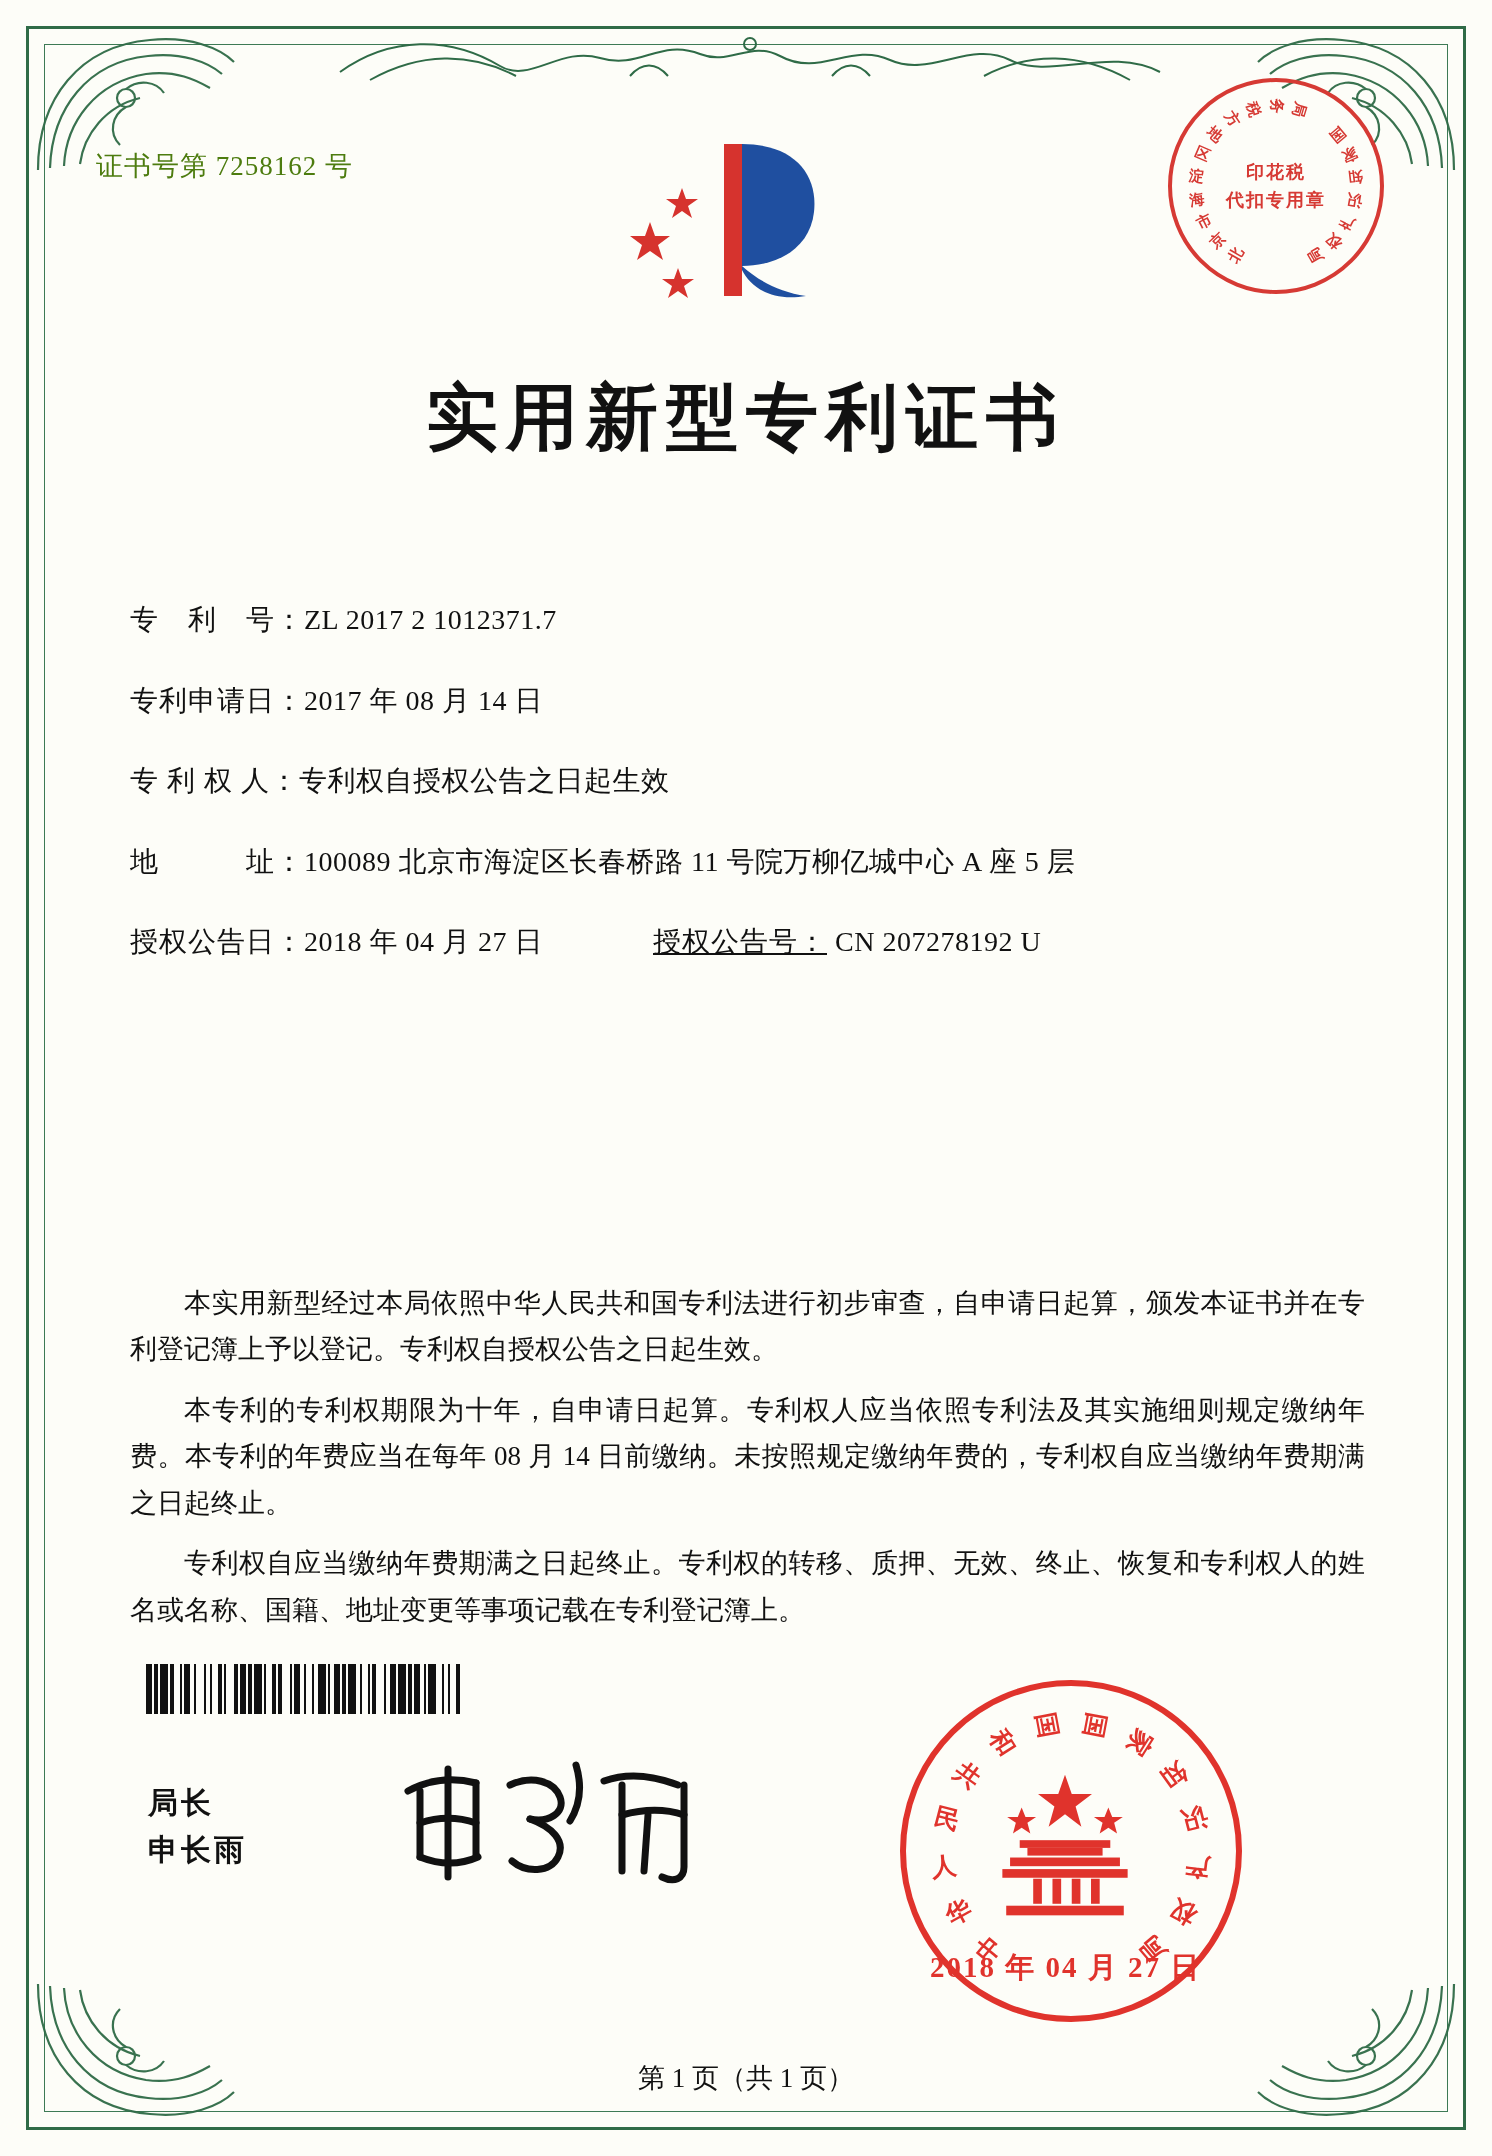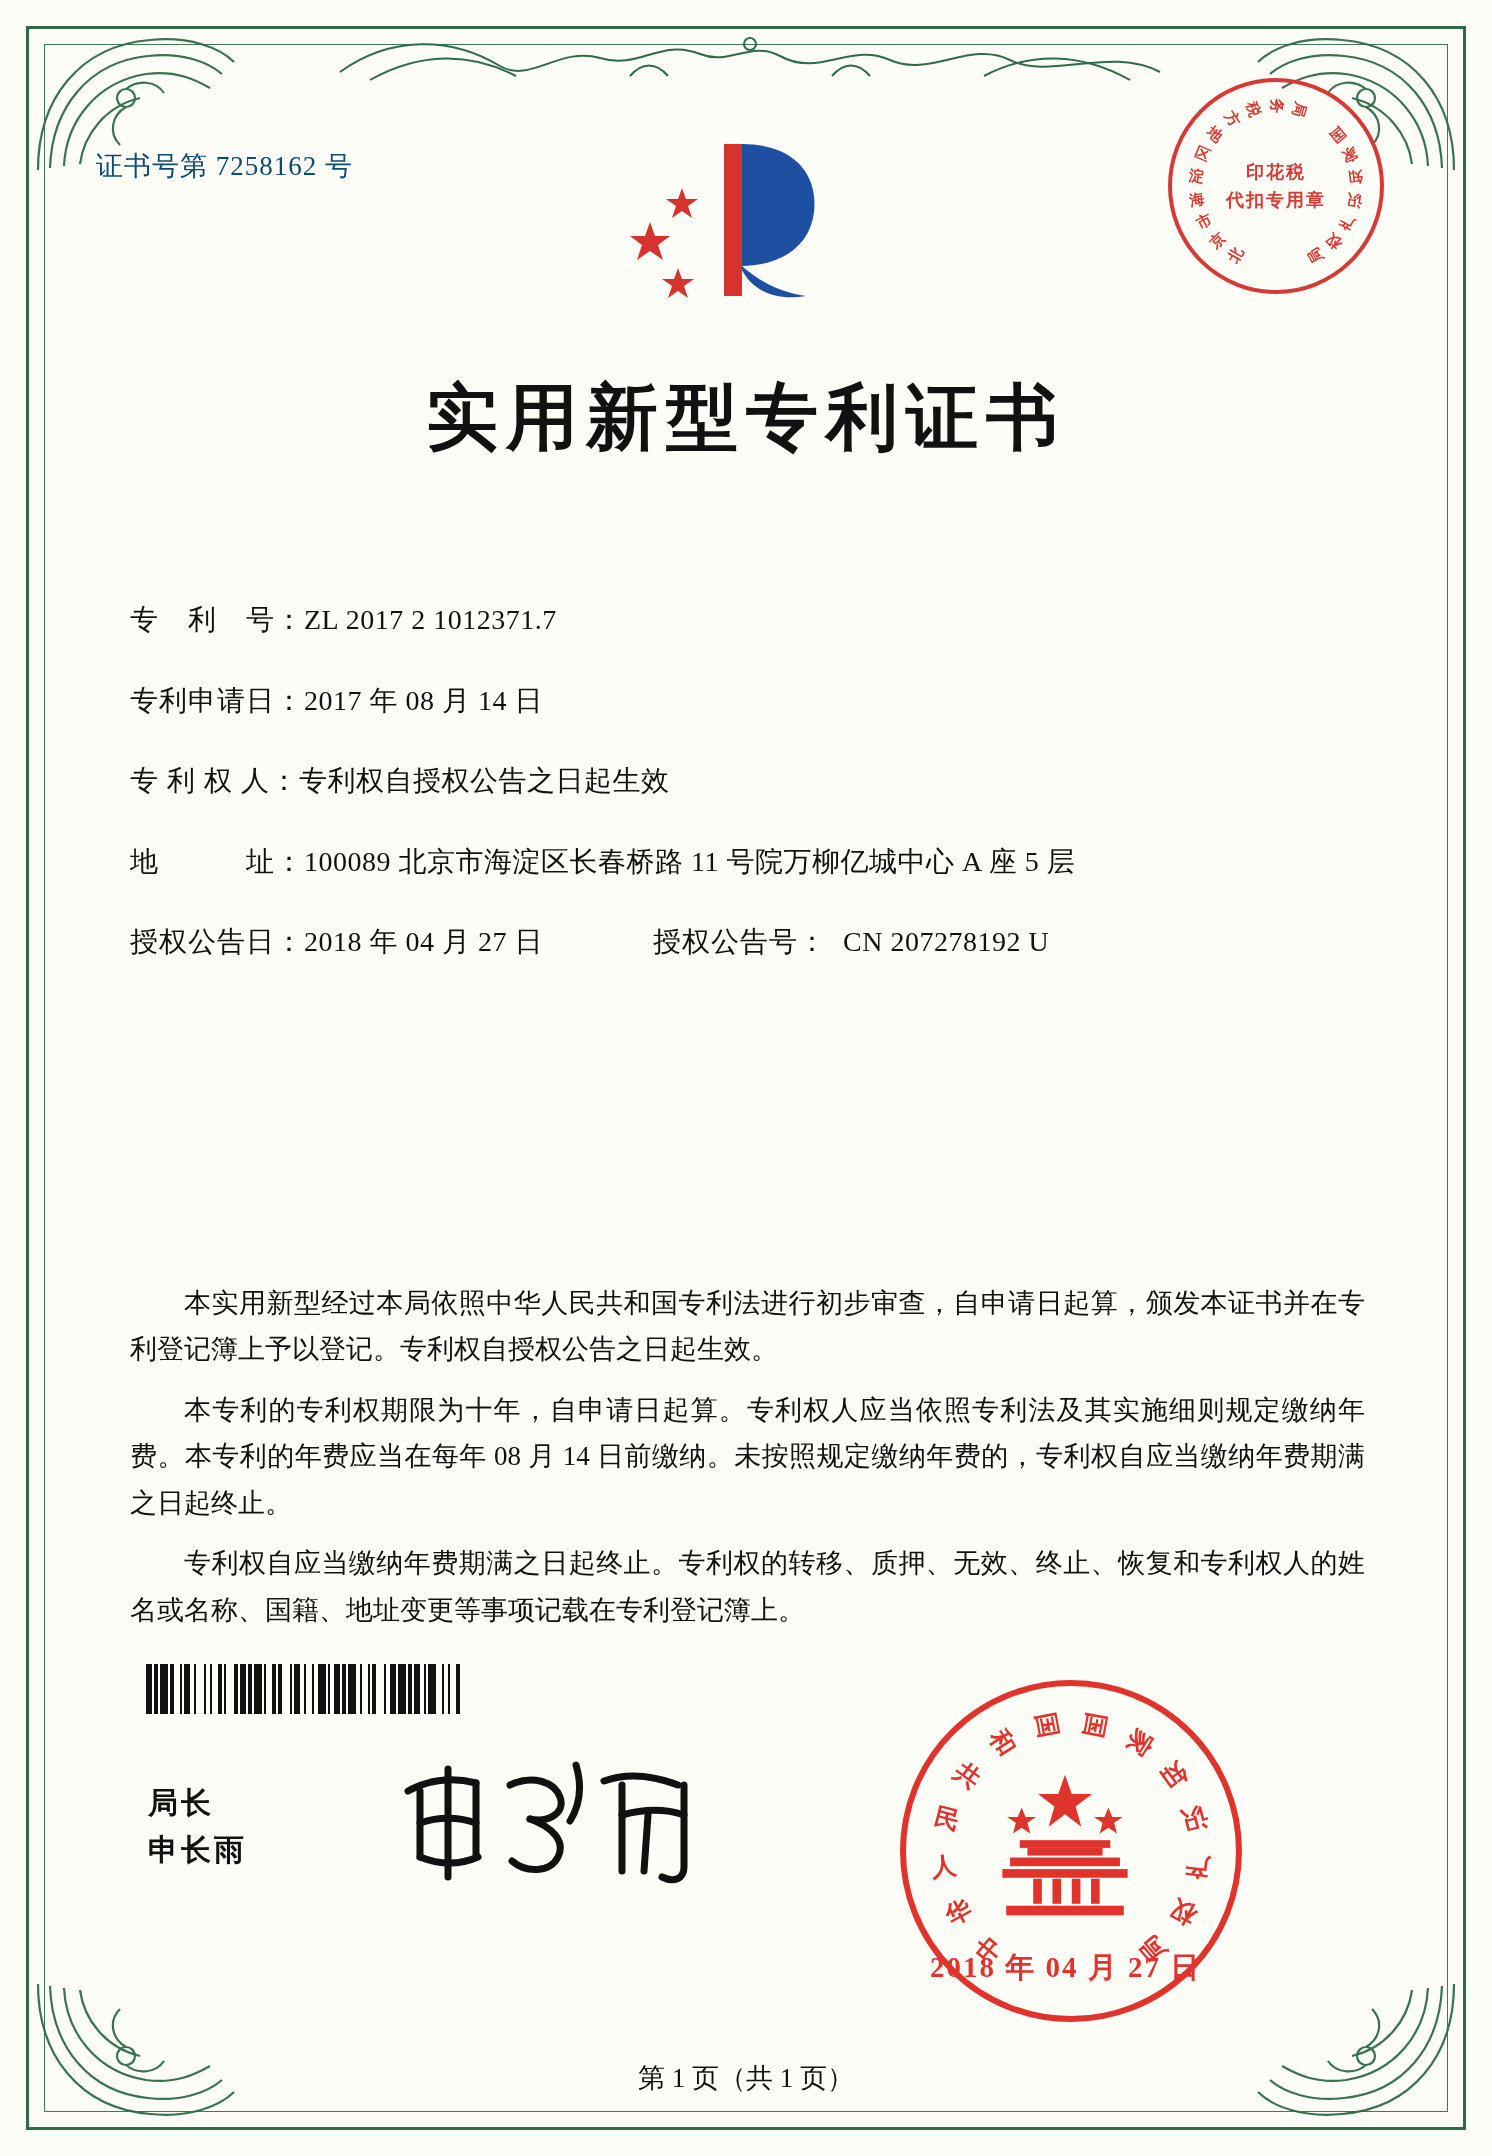--- a/index.html
+++ b/index.html
@@ -60,21 +60,21 @@
     pointer-events: none;
   }
 
   
   .cert-no {
     position: absolute;
     left: 96px;
     top: 148px;
     font-size: 27px;
     letter-spacing: 1px;
-    color: #0c4a6e;
+    color: #4d7c0f;
     white-space: nowrap;
   }
 
   .logo {
     position: absolute;
     left: 620px;
     top: 130px;
     width: 210px;
     height: 180px;
   }
@@ -149,21 +149,21 @@
   }
   .field-value {
     flex: 1 1 auto;
     letter-spacing: .5px;
   }
   .field-row.two-col { justify-content: flex-start; align-items: flex-end; }
   .two-col .col2 {
     margin-left: 110px;
     display: flex;
   }
-  .two-col .col2 .field-label { margin-right: 16px; }
+  .two-col .col2 .field-label { margin-right: 8px; text-decoration: underline; }
 
   
   .paras {
     position: absolute;
     left: 130px;
     top: 1280px;
     width: 1235px;
     font-size: 27px;
     line-height: 1.72;
     color: #111;

